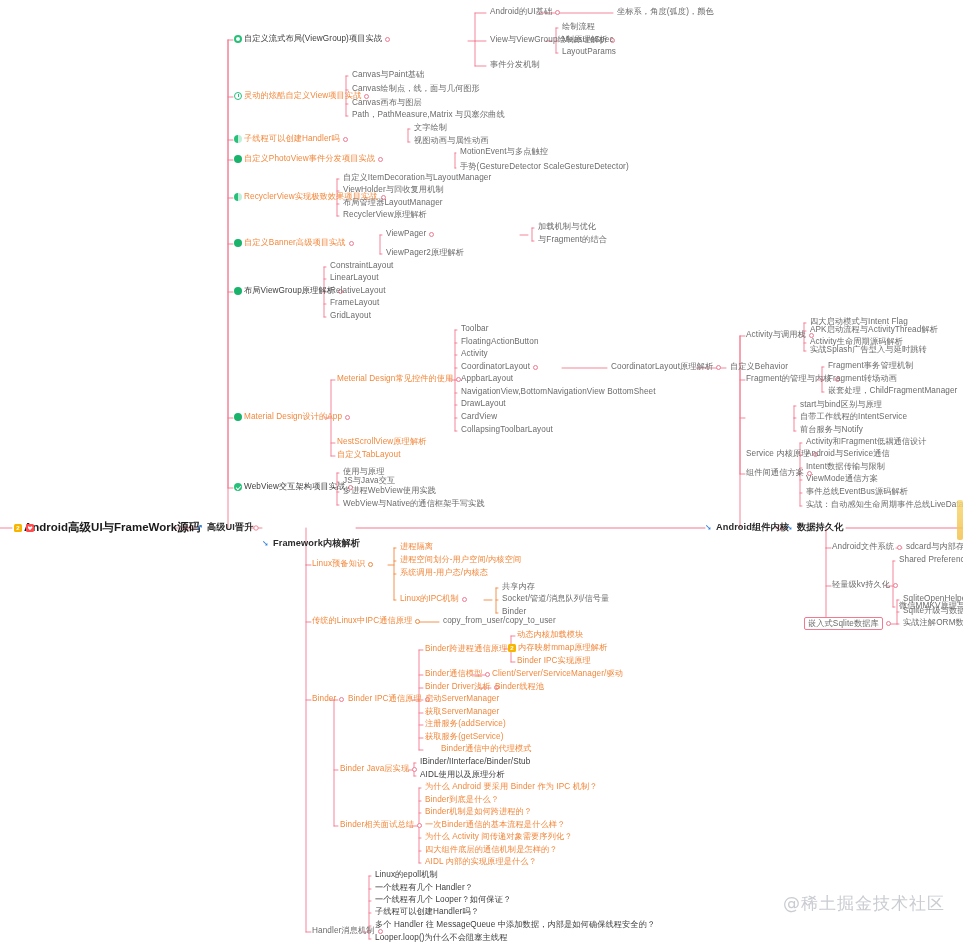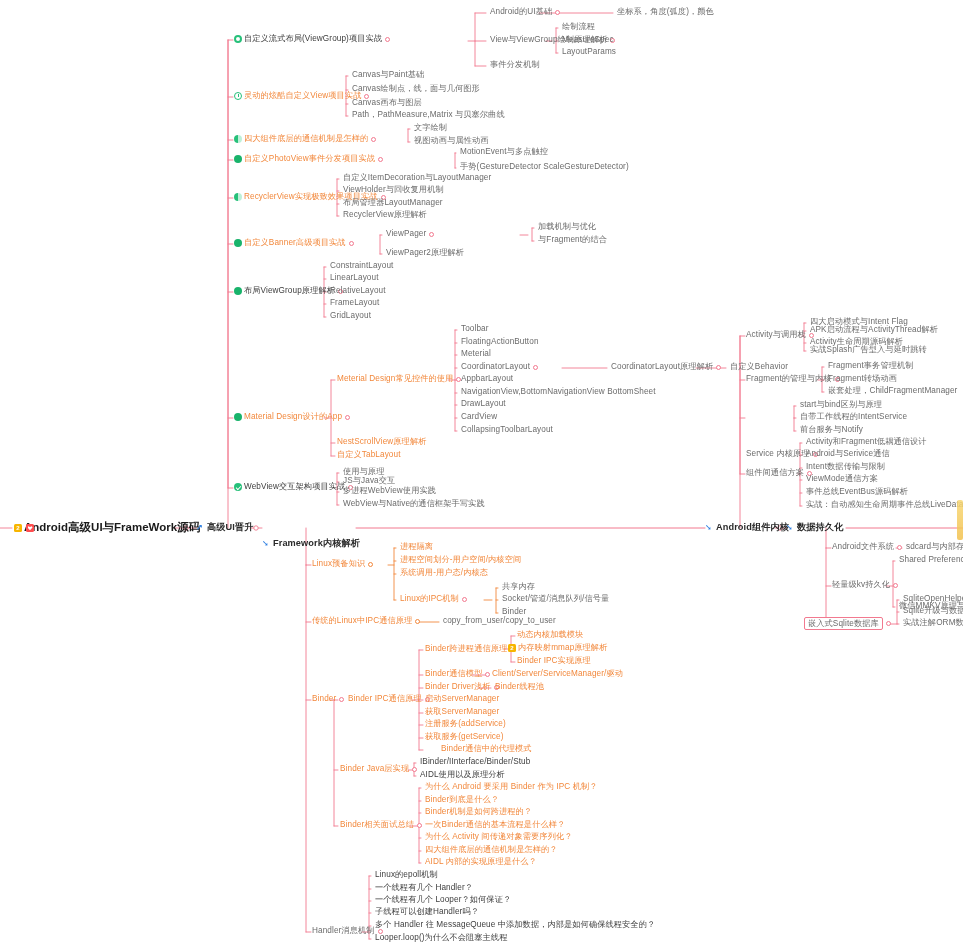--- a/index.html
+++ b/index.html
@@ -270,21 +270,21 @@
     </svg>
   <div id="nodes">
       <div class="node root" style="left: 14px; top: 522px;"><span class="badge num">2</span><span class="txt">Android高级UI与FrameWork源码</span></div>
       <span class="badge heart" style="position: absolute; left: 26px; top: 524px;"></span>
       <div class="node lvl1" style="left: 196px; top: 523px;"><span class="badge arrow">↗</span><span class="txt">高级UI晋升</span></div>
       <div class="node lvl1" style="left: 262px; top: 523px; margin-top: 16px;"><span class="badge bird">➘</span><span class="txt">Framework内核解析</span></div>
       <div class="node lvl1" style="left: 705px; top: 523px;"><span class="badge bird">➘</span><span class="txt">Android组件内核</span></div>
       <div class="node lvl1" style="left: 786px; top: 523px;"><span class="badge bird">➘</span><span class="txt">数据持久化</span></div>
       <div class="node c-dark" style="left: 234px; top: 35px;"><span class="badge circ ring"></span><span class="txt">自定义流式布局(ViewGroup)项目实战</span><span class="dot"></span></div>
       <div class="node c-orange" style="left: 234px; top: 92px;"><span class="badge circ clock"></span><span class="txt">灵动的炫酷自定义View项目实战</span><span class="dot"></span></div>
-      <div class="node c-orange" style="left: 234px; top: 135px;"><span class="badge circ half"></span><span class="txt">四大组件底层的通信机制是怎样的</span><span class="dot"></span></div>
+      <div class="node c-orange" style="left: 234px; top: 135px;"><span class="badge circ half"></span><span class="txt">子线程可以创建Handler吗</span><span class="dot"></span></div>
       <div class="node c-orange" style="left: 234px; top: 155px;"><span class="badge circ g2"></span><span class="txt">自定义PhotoView事件分发项目实战</span><span class="dot"></span></div>
       <div class="node c-orange" style="left: 234px; top: 193px;"><span class="badge circ half"></span><span class="txt">RecyclerView实现极致效果项目实战</span><span class="dot"></span></div>
       <div class="node c-orange" style="left: 234px; top: 239px;"><span class="badge circ g2"></span><span class="txt">自定义Banner高级项目实战</span><span class="dot"></span></div>
       <div class="node c-dark" style="left: 234px; top: 287px;"><span class="badge circ g2"></span><span class="txt">布局ViewGroup原理解析</span><span class="dot"></span></div>
       <div class="node c-orange" style="left: 234px; top: 413px;"><span class="badge circ g2"></span><span class="txt">Material Design设计的App</span><span class="dot"></span></div>
       <div class="node c-dark" style="left: 234px; top: 483px;"><span class="badge check"></span><span class="txt">WebView交互架构项目实战</span><span class="dot"></span></div>
       <div class="node c-gray" style="left: 490px; top: 8px;"><span class="txt">Android的UI基础</span><span class="dot"></span></div>
       <div class="node c-gray" style="left: 490px; top: 36px;"><span class="txt">View与ViewGroup绘制原理解析</span><span class="dot"></span></div>
       <div class="node c-gray" style="left: 490px; top: 61px;"><span class="txt">事件分发机制</span></div>
       <div class="node c-gray" style="left: 617px; top: 8px;"><span class="txt">坐标系，角度(弧度)，颜色</span></div>
@@ -310,21 +310,21 @@
       <div class="node c-gray" style="left: 330px; top: 262px;"><span class="txt">ConstraintLayout</span></div>
       <div class="node c-gray" style="left: 330px; top: 274px;"><span class="txt">LinearLayout</span></div>
       <div class="node c-gray" style="left: 330px; top: 287px;"><span class="txt">RelativeLayout</span></div>
       <div class="node c-gray" style="left: 330px; top: 299px;"><span class="txt">FrameLayout</span></div>
       <div class="node c-gray" style="left: 330px; top: 312px;"><span class="txt">GridLayout</span></div>
       <div class="node c-orange" style="left: 337px; top: 375px;"><span class="txt">Meterial Design常见控件的使用</span><span class="dot"></span></div>
       <div class="node c-orange" style="left: 337px; top: 438px;"><span class="txt">NestScrollView原理解析</span></div>
       <div class="node c-orange" style="left: 337px; top: 451px;"><span class="txt">自定义TabLayout</span></div>
       <div class="node c-gray" style="left: 461px; top: 325px;"><span class="txt">Toolbar</span></div>
       <div class="node c-gray" style="left: 461px; top: 338px;"><span class="txt">FloatingActionButton</span></div>
-      <div class="node c-gray" style="left: 461px; top: 350px;"><span class="txt">Meterial</span></div>
+      <div class="node c-gray" style="left: 461px; top: 350px;"><span class="txt">Activity</span></div>
       <div class="node c-gray" style="left: 461px; top: 363px;"><span class="txt">CoordinatorLayout</span><span class="dot"></span></div>
       <div class="node c-gray" style="left: 461px; top: 375px;"><span class="txt">AppbarLayout</span></div>
       <div class="node c-gray" style="left: 461px; top: 388px;"><span class="txt">NavigationView,BottomNavigationView BottomSheet</span></div>
       <div class="node c-gray" style="left: 461px; top: 400px;"><span class="txt">DrawLayout</span></div>
       <div class="node c-gray" style="left: 461px; top: 413px;"><span class="txt">CardView</span></div>
       <div class="node c-gray" style="left: 461px; top: 426px;"><span class="txt">CollapsingToolbarLayout</span></div>
       <div class="node c-gray" style="left: 611px; top: 363px;"><span class="txt">CoordinatorLayout原理解析</span><span class="dot"></span></div>
       <div class="node c-gray" style="left: 730px; top: 363px;"><span class="txt">自定义Behavior</span></div>
       <div class="node c-gray" style="left: 343px; top: 468px;"><span class="txt">使用与原理</span></div>
       <div class="node c-gray" style="left: 343px; top: 477px;"><span class="txt">JS与Java交互</span></div>
@@ -397,13 +397,14 @@
       <div class="node c-orange" style="left: 425px; top: 846px;"><span class="txt">四大组件底层的通信机制是怎样的？</span></div>
       <div class="node c-orange" style="left: 425px; top: 858px;"><span class="txt">AIDL 内部的实现原理是什么？</span></div>
       <div class="node c-dark" style="left: 375px; top: 871px;"><span class="txt">Linux的epoll机制</span></div>
       <div class="node c-dark" style="left: 375px; top: 884px;"><span class="txt">一个线程有几个 Handler？</span></div>
       <div class="node c-dark" style="left: 375px; top: 896px;"><span class="txt">一个线程有几个 Looper？如何保证？</span></div>
       <div class="node c-dark" style="left: 375px; top: 908px;"><span class="txt">子线程可以创建Handler吗？</span></div>
       <div class="node c-dark" style="left: 375px; top: 921px;"><span class="txt">多个 Handler 往 MessageQueue 中添加数据，内部是如何确保线程安全的？</span></div>
       <div class="node c-dark" style="left: 375px; top: 934px;"><span class="txt">Looper.loop()为什么不会阻塞主线程</span></div>
     </div>
   <div class="edge-strip"></div>
+  <div class="watermark">@稀土掘金技术社区</div>
 </div>
 
 </body></html>

